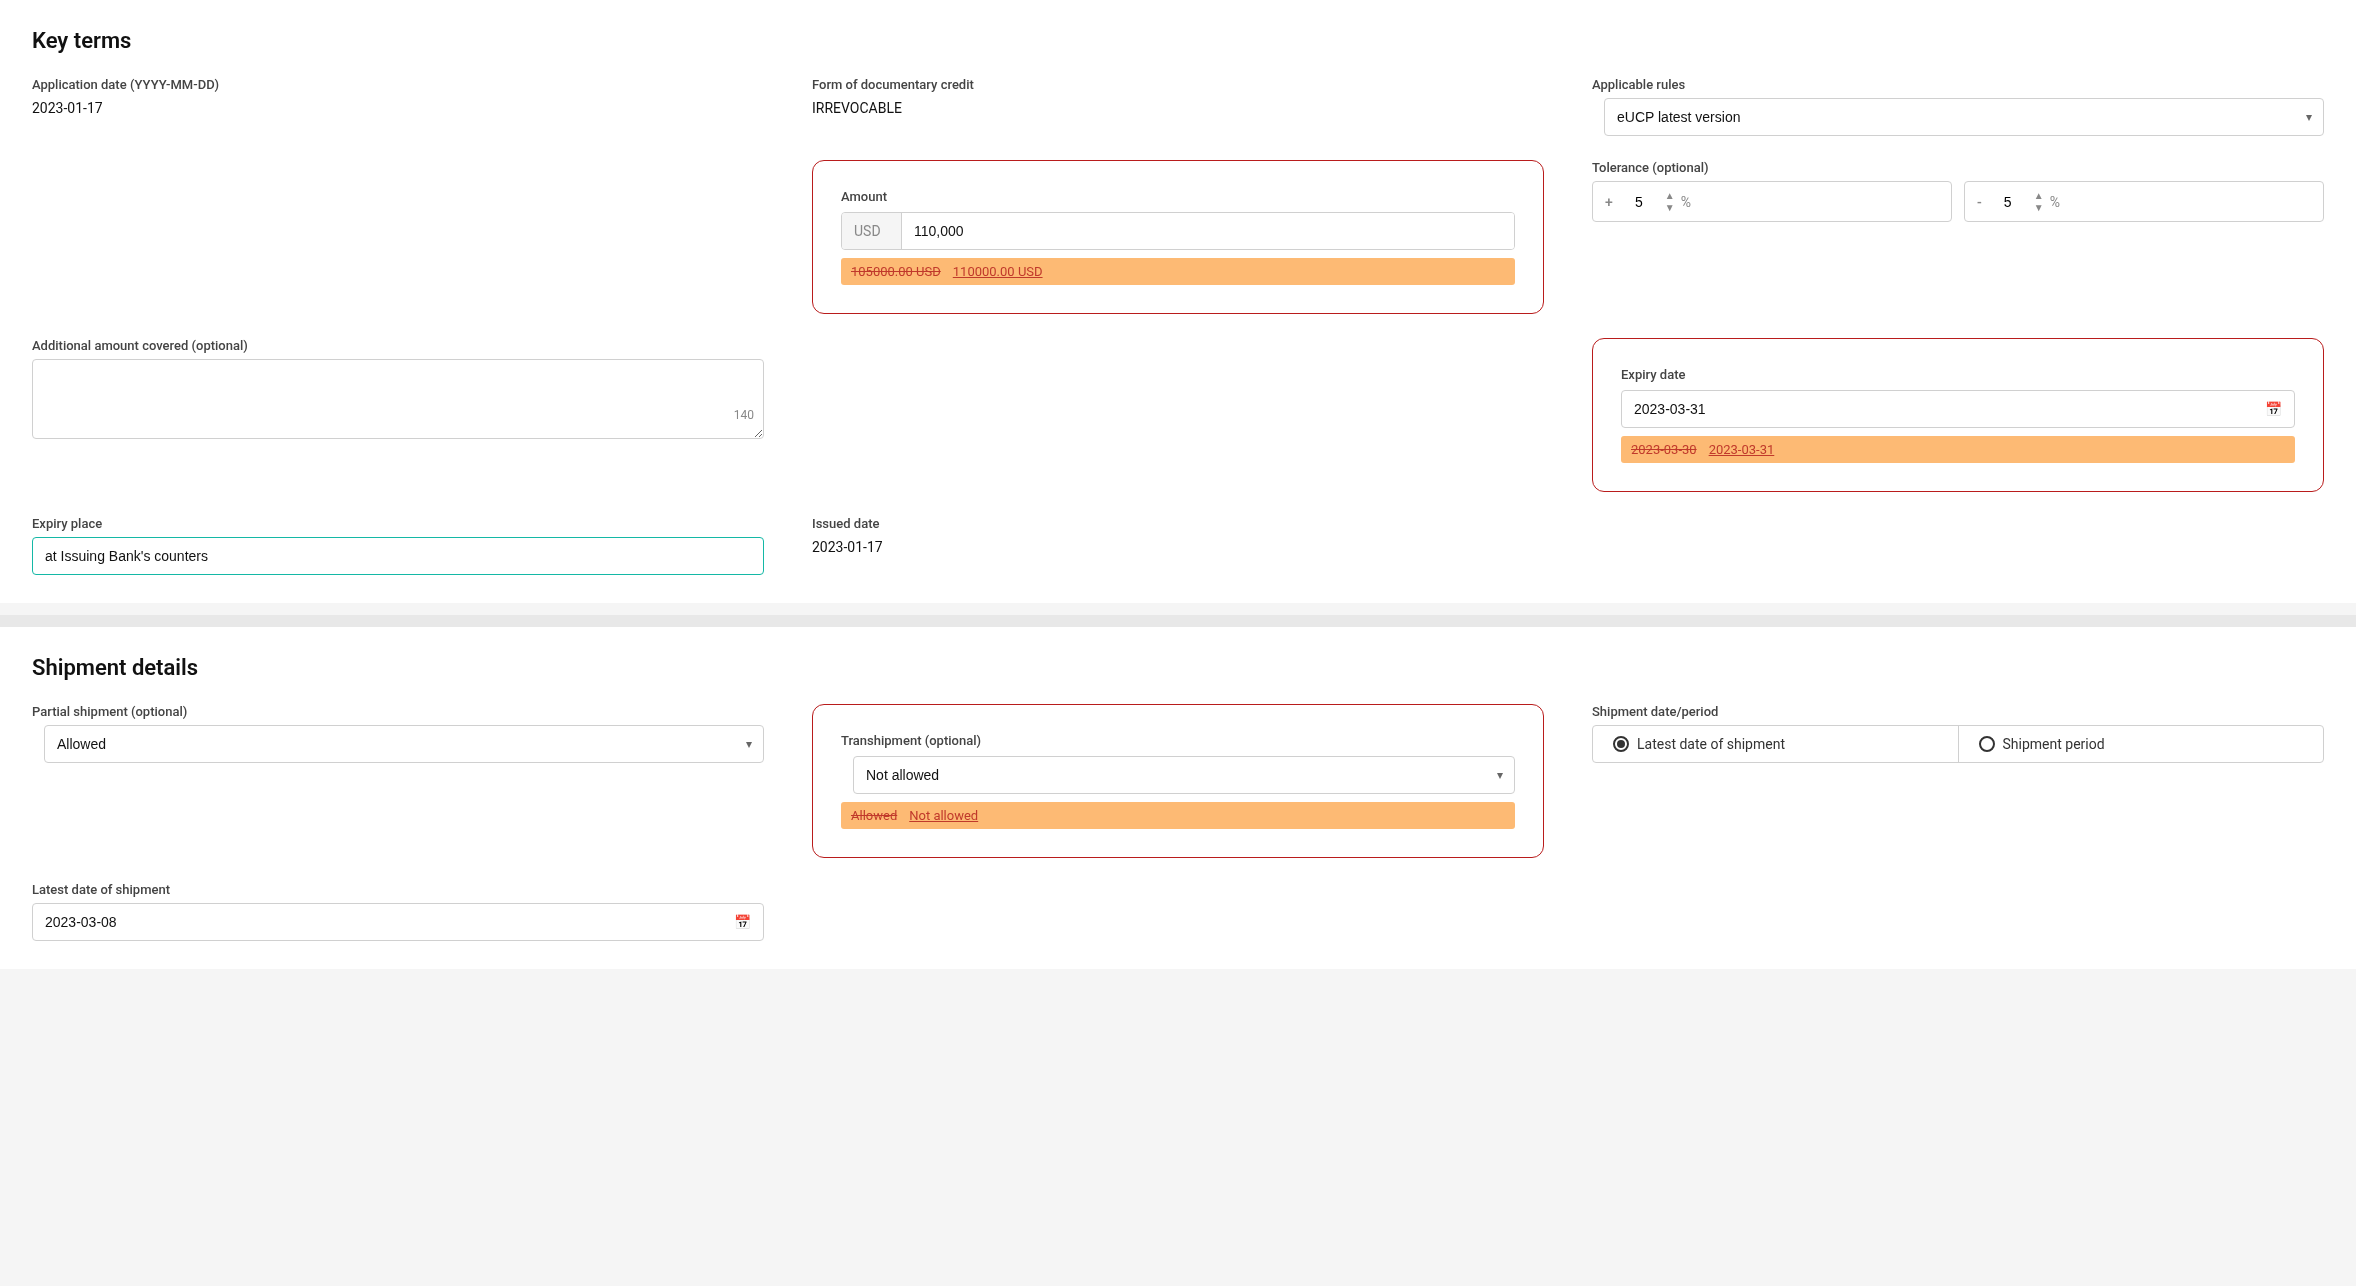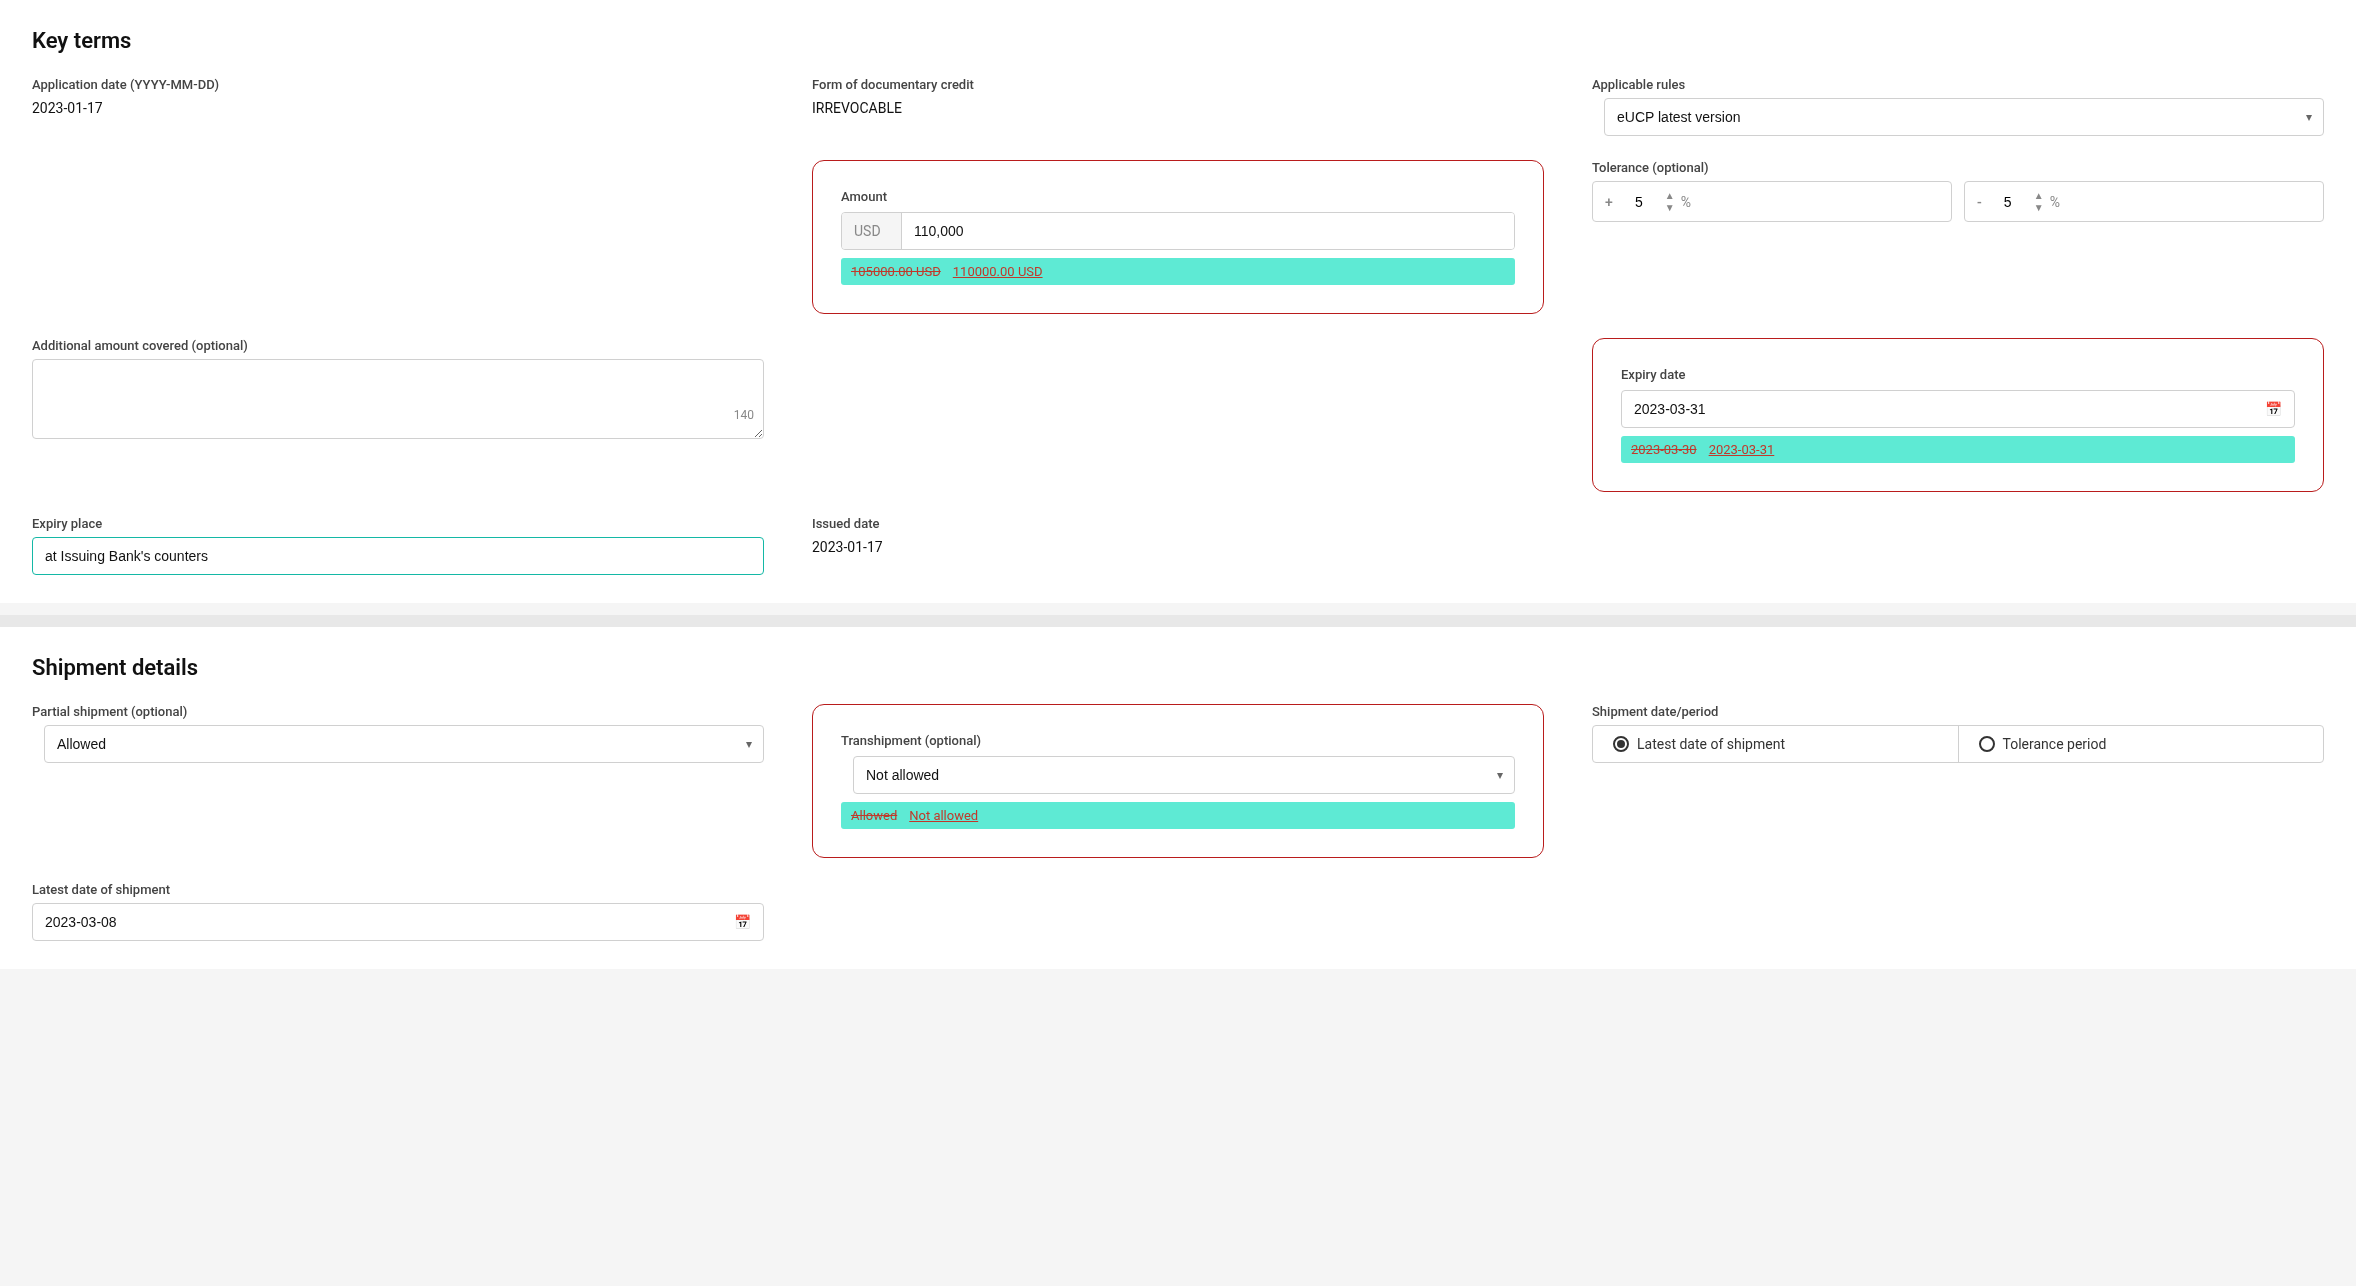--- a/index.html
+++ b/index.html
@@ -102,21 +102,21 @@
       padding: 10px 12px;
       font-size: 14px;
       color: #111;
       flex: 1;
       text-align: left;
       border: none;
       outline: none;
       background: #fff;
     }
     .diff-bar {
-      background: #5eead4;
+      background: #fdba74;
       border-radius: 3px;
       padding: 6px 10px;
       margin-top: 8px;
       display: flex;
       gap: 12px;
       align-items: flex-end;
     }
     .diff-old {
       text-decoration: line-through;
       color: #c0392b;
@@ -390,21 +390,21 @@
 
     <div class="form-group">
       <div class="form-label">Shipment date/period</div>
       <div class="radio-group">
         <label class="radio-option">
           <div class="radio-circle selected"></div>
           <span>Latest date of shipment</span>
         </label>
         <label class="radio-option">
           <div class="radio-circle"></div>
-          <span>Tolerance period</span>
+          <span>Shipment period</span>
         </label>
       </div>
     </div>
 
     <div class="form-group">
       <div class="form-label">Latest date of shipment</div>
       <div class="date-wrapper">
         <input type="text" class="date-input" value="2023-03-08" style="">
         <span class="date-icon">📅</span>
       </div>

